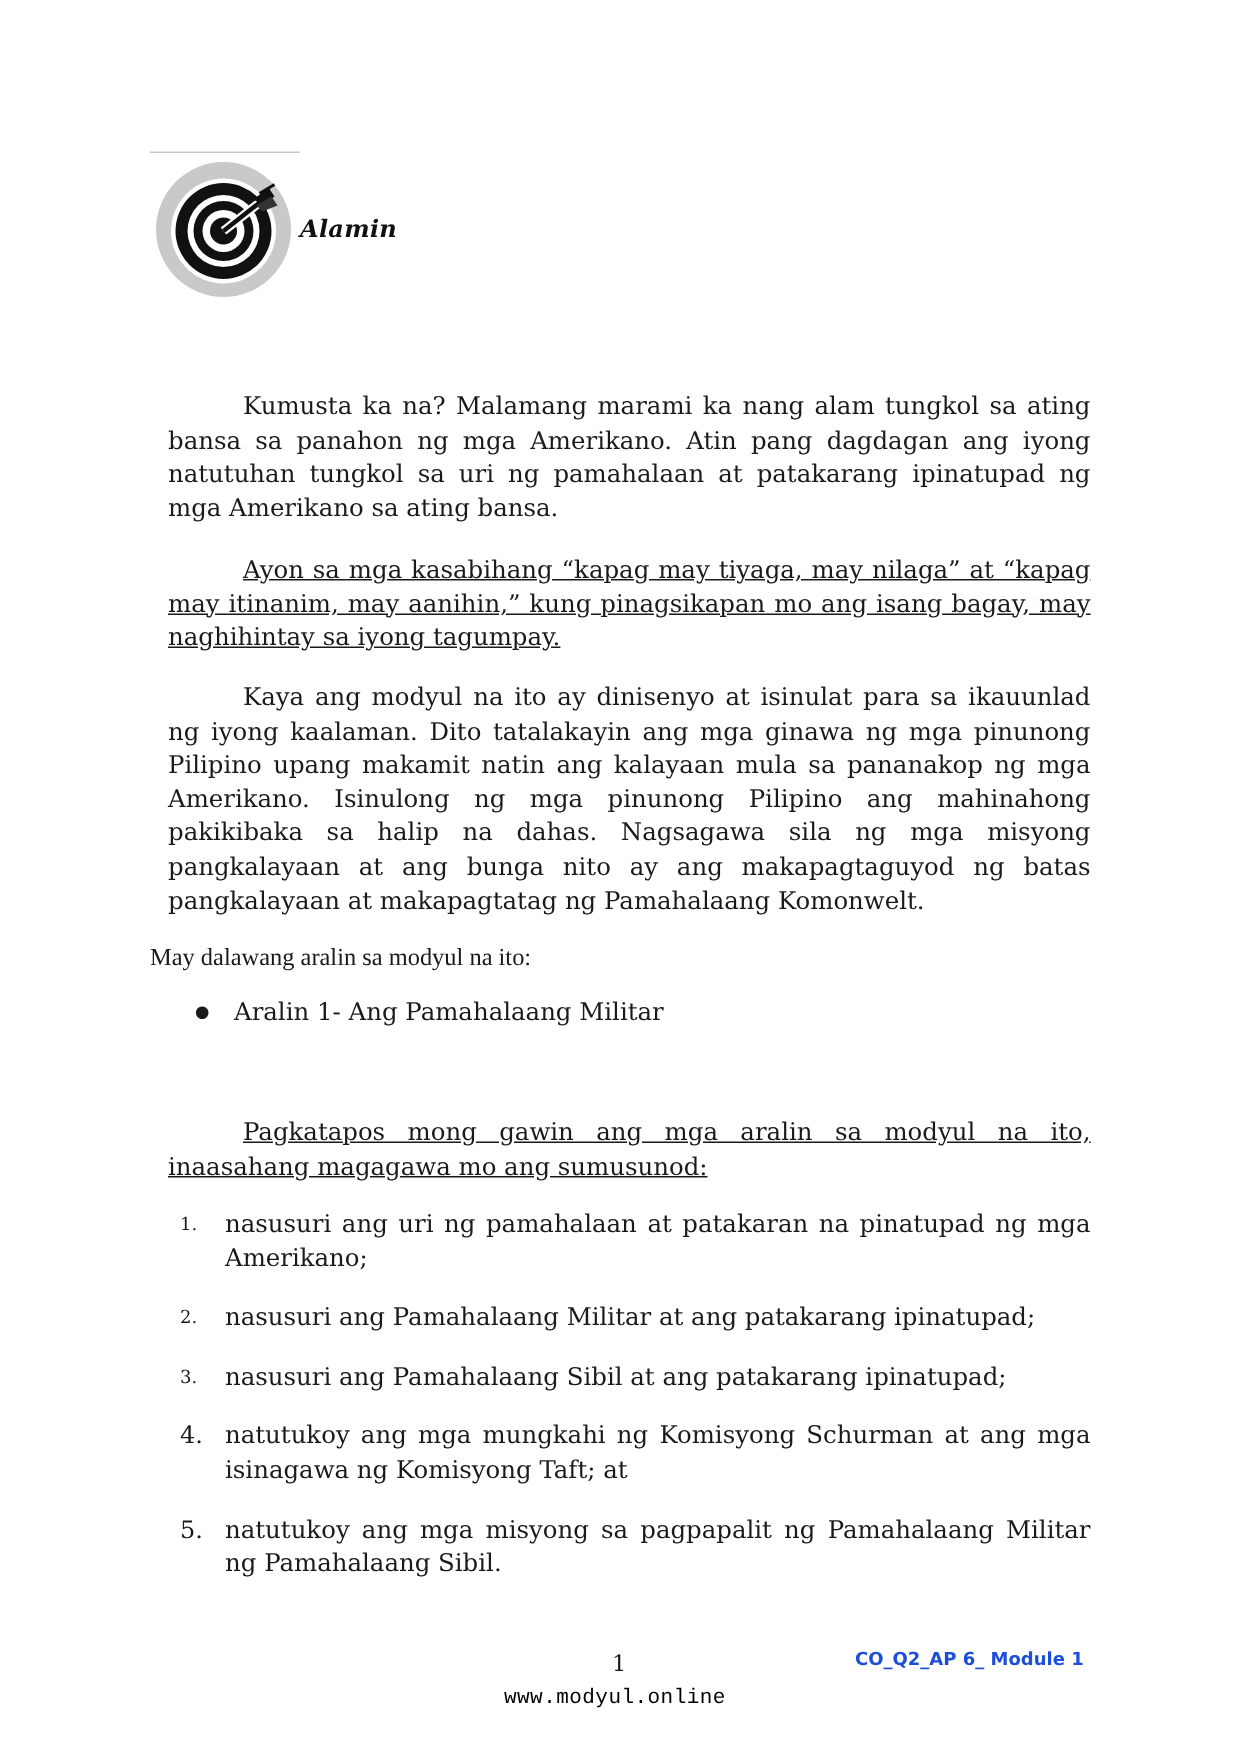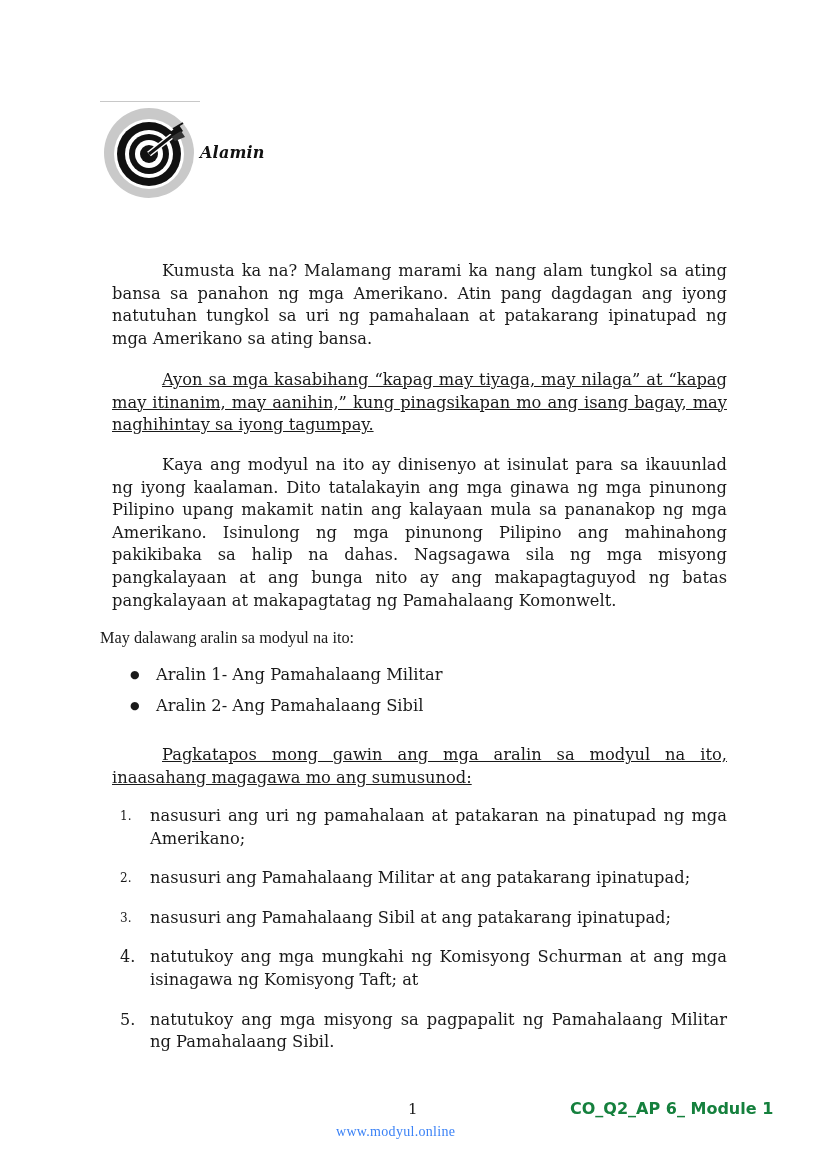--- a/index.html
+++ b/index.html
@@ -24,23 +24,23 @@
   .objectives { position: absolute; top: 545px; left: 0; right: 0; margin: 0; padding: 0; list-style: none; }
   .objectives li { position: relative; padding-left: 50px; text-align: justify; }
   .objectives .num { position: absolute; left: 20px; top: 0; font-size: 12px; }
   .objectives .num.big { font-size: 16px; }
   .o1 { margin-bottom: 17px; }
   .o2 { margin-bottom: 17px; }
   .o3 { margin-bottom: 17px; }
   .o4 { margin-bottom: 17px; }
   .footer-page { position: absolute; left: 408px; top: 1100px; font-size: 15px; }
   .footer-code { position: absolute; left: 570px; top: 1099px; font-family: "DejaVu Sans", sans-serif;
-                 font-weight: bold; font-size: 16px; color: #15803d; }
-  .watermark { position: absolute; left: 336px; top: 1124px; font-family: Liberation Serif, serif;
-               font-size: 14px; color: #3b82f6; letter-spacing: 0.3px; }
+                 font-weight: bold; font-size: 12px; color: #1d4ed8; }
+  .watermark { position: absolute; left: 336px; top: 1124px; font-family: Liberation Mono, monospace;
+               font-size: 14px; color: #000000; letter-spacing: 0.3px; }
 </style>
 </head>
 <body>
 
 <div class="rule"></div>
 
 <div class="header">
   <svg class="icon" viewBox="0 0 92 92">
     <circle cx="46" cy="46" r="45" fill="#c9c9c9"></circle>
     <circle cx="46" cy="47" r="35" fill="#ffffff"></circle>
@@ -58,21 +58,20 @@
   <span class="title">Alamin</span>
 </div>
 
 <div class="content">
   <p class="p indent p1">Kumusta ka na? Malamang marami ka nang alam tungkol sa ating bansa sa panahon ng mga Amerikano. Atin pang dagdagan ang iyong natutuhan tungkol sa uri ng pamahalaan at patakarang ipinatupad ng mga Amerikano sa ating bansa.</p>
   <p class="p indent p2">Ayon sa mga kasabihang “kapag may tiyaga, may nilaga” at “kapag may itinanim, may aanihin,” kung pinagsikapan mo ang isang bagay, may naghihintay sa iyong tagumpay.</p>
   <p class="p indent p3">Kaya ang modyul na ito ay dinisenyo at isinulat para sa ikauunlad ng iyong kaalaman. Dito tatalakayin ang mga ginawa ng mga pinunong Pilipino upang makamit natin ang kalayaan mula sa pananakop ng mga Amerikano. Isinulong ng mga pinunong Pilipino ang mahinahong pakikibaka sa halip na dahas. Nagsagawa sila ng mga misyong pangkalayaan at ang bunga nito ay ang makapagtaguyod ng batas pangkalayaan at makapagtatag ng Pamahalaang Komonwelt.</p>
   <p class="p p4">May dalawang aralin sa modyul na ito:</p>
   <ul class="bullets">
     <li>Aralin 1- Ang Pamahalaang  Militar</li>
-    <li>Aralin 2- Ang Pamahalaang Sibil</li>
   </ul>
   <p class="p indent p5">Pagkatapos mong gawin ang mga aralin sa modyul na ito, inaasahang magagawa mo ang sumusunod:</p>
   <ol class="objectives">
     <li class="o1">
       <span class="num">1.</span>
       <span>nasusuri ang uri ng pamahalaan at patakaran na pinatupad ng mga Amerikano;</span>
     </li>
     <li class="o2">
       <span class="num">2.</span>
       <span>nasusuri ang Pamahalaang Militar at ang patakarang ipinatupad;</span>

